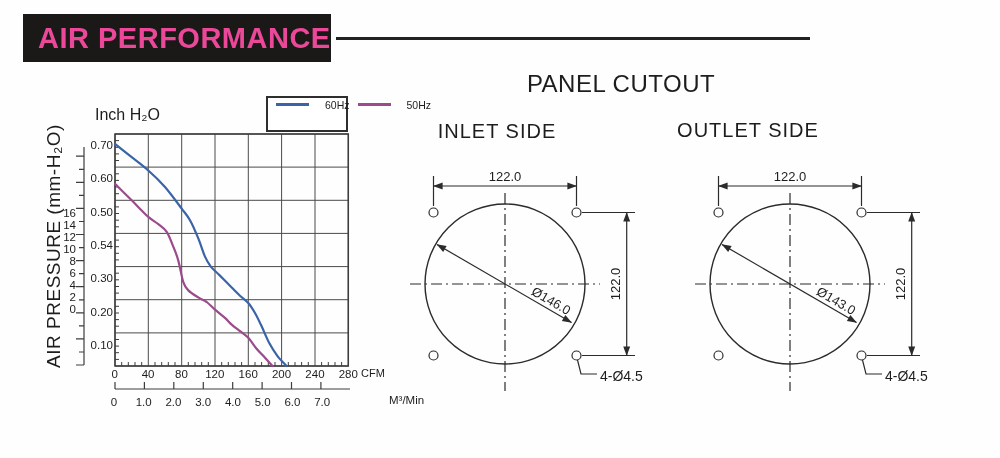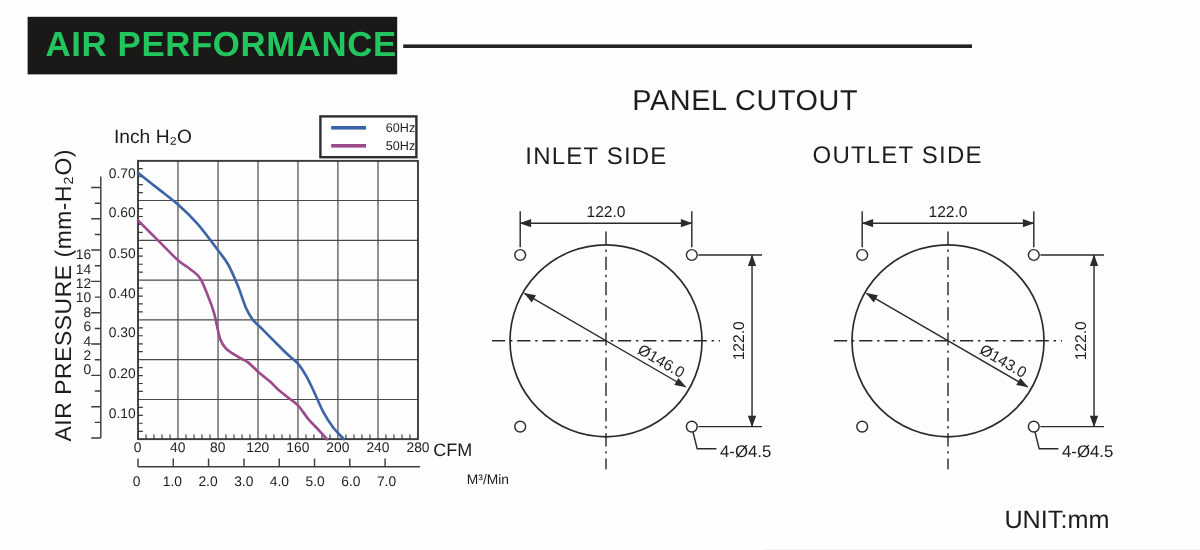--- a/index.html
+++ b/index.html
@@ -7,47 +7,47 @@
     position:relative;width:1000px;height:458px;background:#fefefe;
     font-family:"Liberation Sans", sans-serif;color:#1d1d1d;overflow:hidden;
     margin:0 auto;
   }
   .lbl{position:absolute;white-space:nowrap;line-height:1.05;}
   .center{transform:translate(-50%,-50%);text-align:right;}
   .vcenter{transform:translateY(-50%);}
 
   .title-bar{
     position:absolute;left:23px;top:14px;width:308px;height:48px;
-    background:#1b1918;color:#22c55e;display:flex;align-items:center;
+    background:#1b1918;color:#ec4899;display:flex;align-items:center;
     padding-left:15px;box-sizing:border-box;font-size:29px;font-weight:bold;
     letter-spacing:.5px;
   }
   .title-rule{position:absolute;left:336px;top:37px;width:474px;height:3px;background:#222;}
 
   .svg-layer{position:absolute;left:0;top:0;}
 
   
   .inch-unit{left:95px;top:107px;font-size:16px;}
   .pressure-label{left:54px;top:246px;font-size:19px;letter-spacing:.5px;
     transform:translate(-50%,-50%) rotate(-90deg);}
   .tick-col{position:absolute;display:flex;flex-direction:column;justify-content:space-between;}
   .tick-col span{display:block;text-align:right;font-size:11.5px;}
   .inch-col{left:80px;top:139px;width:33px;height:212px;}
   .mm-col{left:56px;top:150px;width:20px;height:221px;justify-content:center;}
   .tick-row{position:absolute;display:flex;justify-content:space-between;}
   .tick-row span{display:block;width:34px;text-align:center;font-size:11.5px;}
   .cfm-row{left:98px;top:368px;width:267px;}
   .m3-row{left:99px;top:396px;width:238px;}
   .m3-row span{width:32px;}
-  .cfm-unit{left:361px;top:368px;font-size:15px;}
+  .cfm-unit{left:361px;top:368px;font-size:11px;}
   .m3-unit{left:344px;top:394px;font-size:11.5px;padding-left:45px;}
 
   .legend{
     position:absolute;left:266px;top:96px;width:82px;height:36px;background:#fff;
-    border:2px solid #2e2e2e;box-sizing:border-box;display:flex;flex-direction:column;
+    border:2px solid #2e2e2e;box-sizing:border-box;display:flex;flex-direction:row;
     justify-content:space-evenly;
   }
   .legend-row{display:flex;align-items:center;height:13px;}
   .legend-swatch{width:33px;height:3px;margin-left:8px;}
   .legend-text{font-size:10.5px;margin-left:16px;}
 
   
   .panel-title{left:621px;top:84px;font-size:24px;letter-spacing:.5px;}
   .side-title{font-size:20px;letter-spacing:1px;}
   .dim{font-size:13px;}
@@ -110,21 +110,21 @@
   </svg>
 
   <div class="lbl inch-unit">Inch H₂O</div>
   <div class="lbl pressure-label">AIR PRESSURE  (mm-H₂O)</div>
 
   <div class="tick-col inch-col">
 
   <span>0.70</span>
       <span>0.60</span>
       <span>0.50</span>
-      <span>0.40</span>
+      <span>0.54</span>
       <span>0.30</span>
       <span>0.20</span>
       <span>0.10</span>
     </div>
   <div class="tick-col mm-col">
 
   <span>16</span>
       <span>14</span>
       <span>12</span>
       <span>10</span>
@@ -176,14 +176,13 @@
 
   <div class="lbl center dim" style="left:505px;top:177px;">122.0</div>
   <div class="lbl center dim" style="left:790px;top:177px;">122.0</div>
   <div class="lbl dim dim-rot" style="left:616px;top:284px;">122.0</div>
   <div class="lbl dim dim-rot" style="left:901px;top:284px;">122.0</div>
   <div class="lbl dim dia-rot" style="left:551px;top:301px;">Ø146.0</div>
   <div class="lbl dim dia-rot" style="left:836px;top:301px;">Ø143.0</div>
   <div class="lbl vcenter holes-note" style="left:600px;top:376px;">4-Ø4.5</div>
   <div class="lbl vcenter holes-note" style="left:885px;top:376px;">4-Ø4.5</div>
 
-  <div class="lbl vcenter unit-note">UNIT:mm</div>
 </div>
 
 </body></html>

